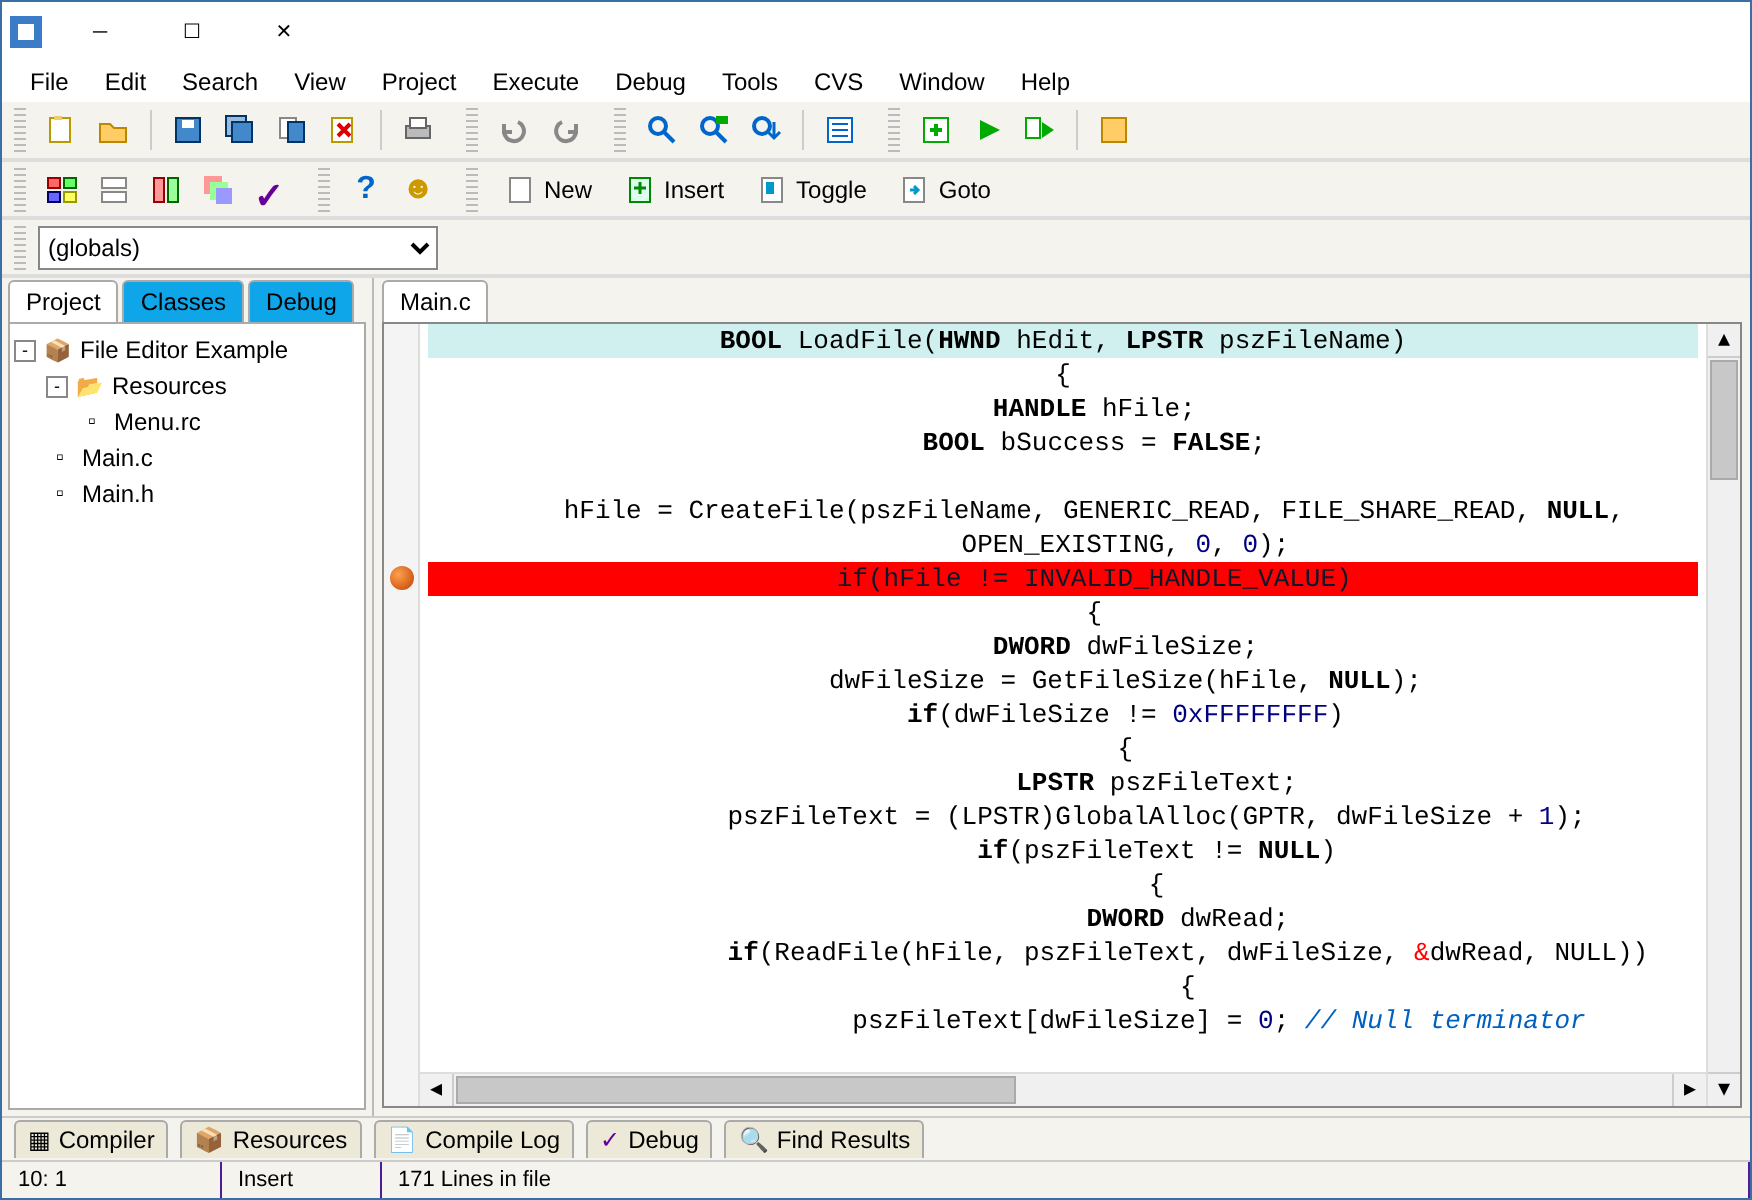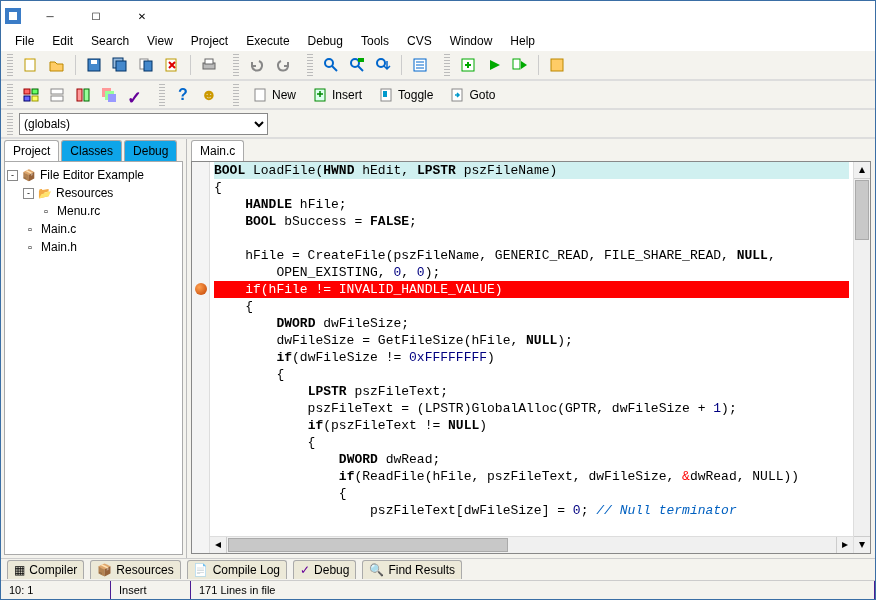--- a/index.html
+++ b/index.html
@@ -165,24 +165,25 @@
   }
   .code {
     flex: 1;
     font-family: "Courier New", monospace;
     font-size: 13px;
     line-height: 17px;
     white-space: pre;
     overflow: auto;
     padding: 0 4px 8px 4px;
     position:relative;
+    text-align:center;
   }
   .code .line { height: 17px; }
   .hl-sig { background: #d0f0f0; display:inline-block; width:100%; }
-  .hl-bp { background: #ff0000; color: #ffffff; display:inline-block; width:100%; }
+  .hl-bp { background: #ff0000; color: #0f172a; display:inline-block; width:100%; }
   .c-kw { color: #000; font-weight: bold; }
   .c-op { color: #ff0000; }
   .c-cmt { color: #0060c0; font-style: italic; }
   .c-nav { color: #000080; }
   .vscroll {
     width: 17px; background: #f0f0f0; border-left: 1px solid #ddd;
     display:flex; flex-direction:column;
   }
   .vscroll .thumb { background:#c8c8c8; border:1px solid #aaa; margin:1px; }
   .hscroll {
@@ -480,21 +481,21 @@
           <rect x="3" y="2" width="10" height="12" fill="#fff" stroke="#888"></rect>
           <path d="M6 8 l4 0 M8 6 l2 2 l-2 2" stroke="#09c" fill="none" stroke-width="1.5"></path>
         </svg>
       </span>
       <span>Goto</span>
     </div>
 </div>
 
 <div class="toolbar toolbar-row2" style="height:29px;">
   <span class="tgrip"></span>
-  <select class="tdrop" style="width:249px;">
+  <select class="tdrop" style="width:200px;">
     <option>(globals)</option>
   </select>
 </div>
 
 <div class="workarea">
 
   <div class="leftpanel">
     <div class="tabstrip">
       <div class="tab active">Project</div>
       <div class="tab">Classes</div>

